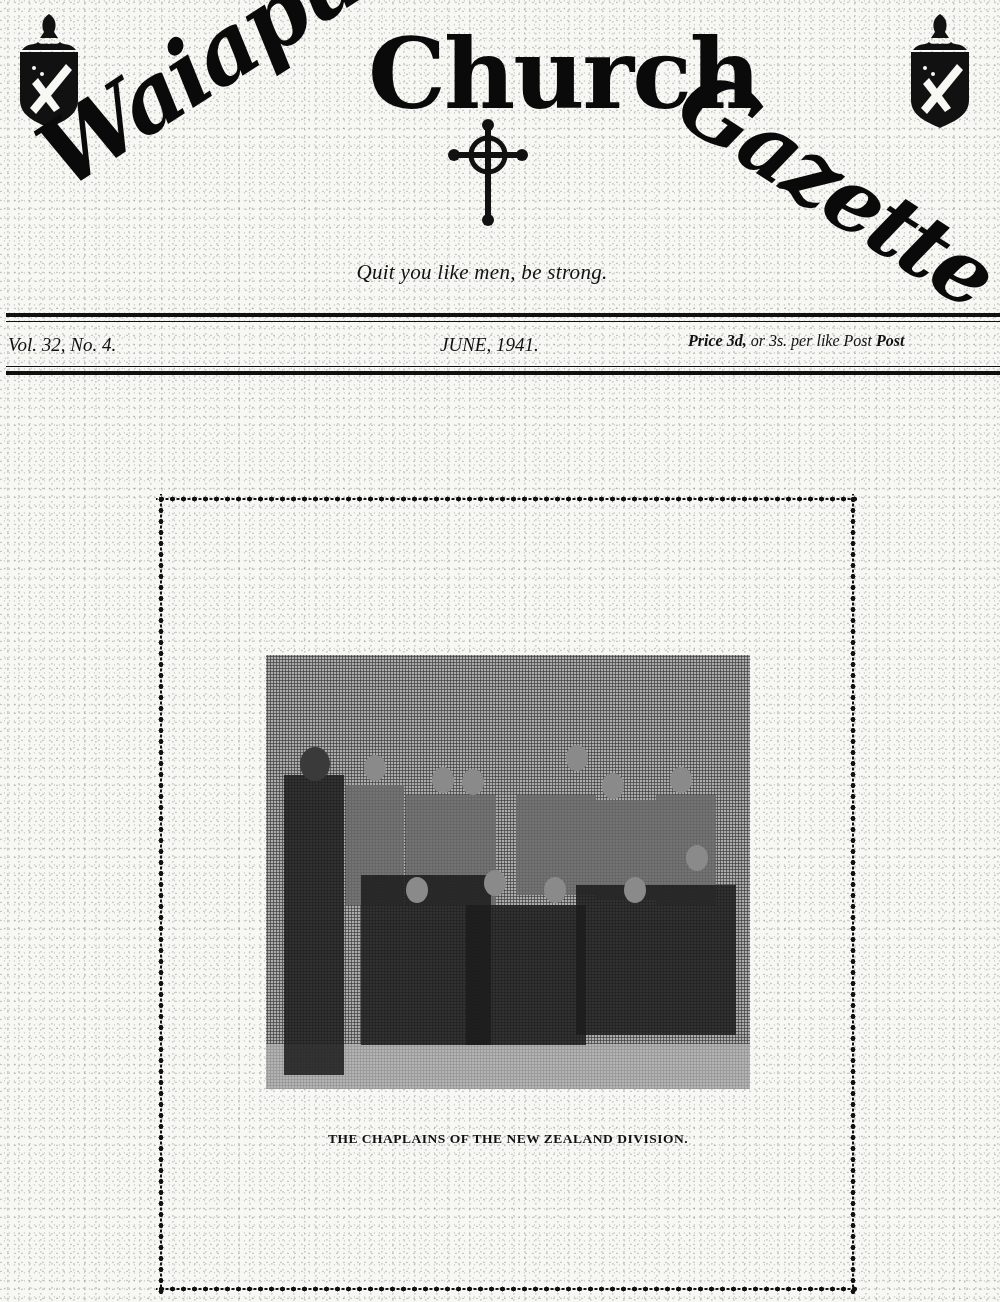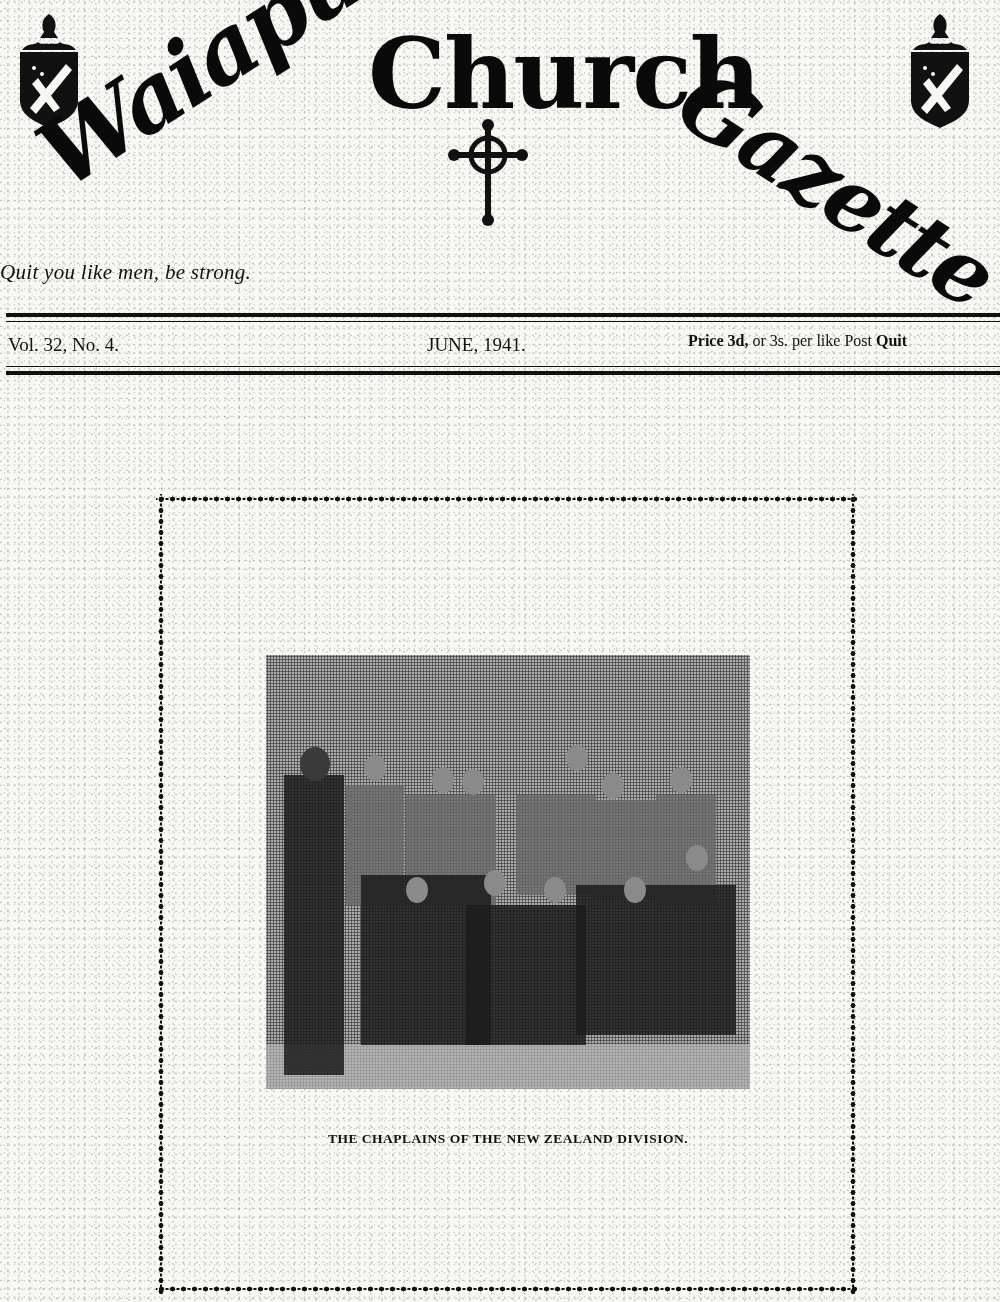--- a/index.html
+++ b/index.html
@@ -12,53 +12,53 @@
   .speckle {
     position: absolute; inset: 0; pointer-events: none;
     background-image:
       radial-gradient(circle at 13% 27%, rgba(0,0,0,.35) 0.6px, transparent 1.2px),
       radial-gradient(circle at 71% 63%, rgba(0,0,0,.3) 0.6px, transparent 1.2px),
       radial-gradient(circle at 41% 83%, rgba(0,0,0,.3) 0.5px, transparent 1.1px),
       radial-gradient(circle at 88% 11%, rgba(0,0,0,.25) 0.5px, transparent 1.1px);
     background-size: 7px 9px, 11px 6px, 13px 10px, 5px 8px;
     opacity: .55;
   }
-  .abs { position: absolute; }
+  .abs { position: absolute; font-style: italic; }
 
   
   .crest { position: absolute; width: 70px; height: 120px; }
   .crest-left { left: 14px; top: 8px; }
   .crest-right { left: 905px; top: 8px; }
 
   
   .mast-word {
     position: absolute; font-family: "DejaVu Serif", serif; font-weight: bold;
     color: #0a0a0a; white-space: nowrap; transform-origin: left center;
   }
   .w-waiapu { left: 48px; top: 110px; font-size: 92px; transform: rotate(-33deg); letter-spacing: -3px; font-style: italic; }
   .w-church { left: 368px; top: 16px; font-size: 98px; letter-spacing: -2px; }
   .w-gazette { left: 688px; top: 40px; font-size: 88px; transform: rotate(33deg); letter-spacing: -3px; font-style: italic; }
 
   .cross { position: absolute; left: 448px; top: 118px; width: 80px; width: 80px; height: 110px; }
 
   .motto {
-    position: absolute; left: 0; width: 964px; top: 260px; 
+    position: absolute; left: 0; width: 964px; top: 260px; text-align: center;
     font-style: italic; font-size: 21px; letter-spacing: .3px;
   }
 
   
   .rule { position: absolute; left: 6px; width: 994px; background: #111; }
   .r1 { top: 313px; height: 4px; }
   .r2 { top: 321px; height: 1px; }
   .r3 { top: 366px; height: 1px; }
   .r4 { top: 371px; height: 4px; }
 
   .issue-row { position: absolute; top: 334px; font-size: 19px; }
   .vol { left: 8px; }
-  .date { left: 427px; }
+  .date { left: 440px; }
   .price { left: 688px; font-size: 16px; top: 332px; }
   .price b { font-weight: bold; }
 
   
   .frame {
     position: absolute; left: 156px; top: 494px; width: 702px; height: 800px;
     box-sizing: border-box;
   }
   .frame-edge { position: absolute; background-repeat: repeat; }
   .edge-top, .edge-bottom { left: 0; right: 0; height: 10px;
@@ -139,21 +139,21 @@
   <circle cx="74" cy="37" r="6" fill="#111"></circle>
   <circle cx="6" cy="37" r="6" fill="#111"></circle>
 </svg>
 
 <div class="motto">Quit you like men, be strong.</div>
 
 <div class="rule r1"></div>
 <div class="rule r2"></div>
 <div class="issue-row vol abs">Vol. 32, No. 4.</div>
 <div class="issue-row date abs">JUNE, 1941.</div>
-<div class="issue-row price abs"><b>Price 3d,</b><span> or 3s. per like Post </span><b>Quit</b></div>
+<div class="issue-row price abs"><b>Price 3d,</b><span> or 3s. per like Post </span><b>Post</b></div>
 <div class="rule r3"></div>
 <div class="rule r4"></div>
 
 <div class="frame">
   <div class="frame-edge edge-top"></div>
   <div class="frame-edge edge-bottom"></div>
   <div class="frame-edge edge-left"></div>
   <div class="frame-edge edge-right"></div>
 </div>
 

